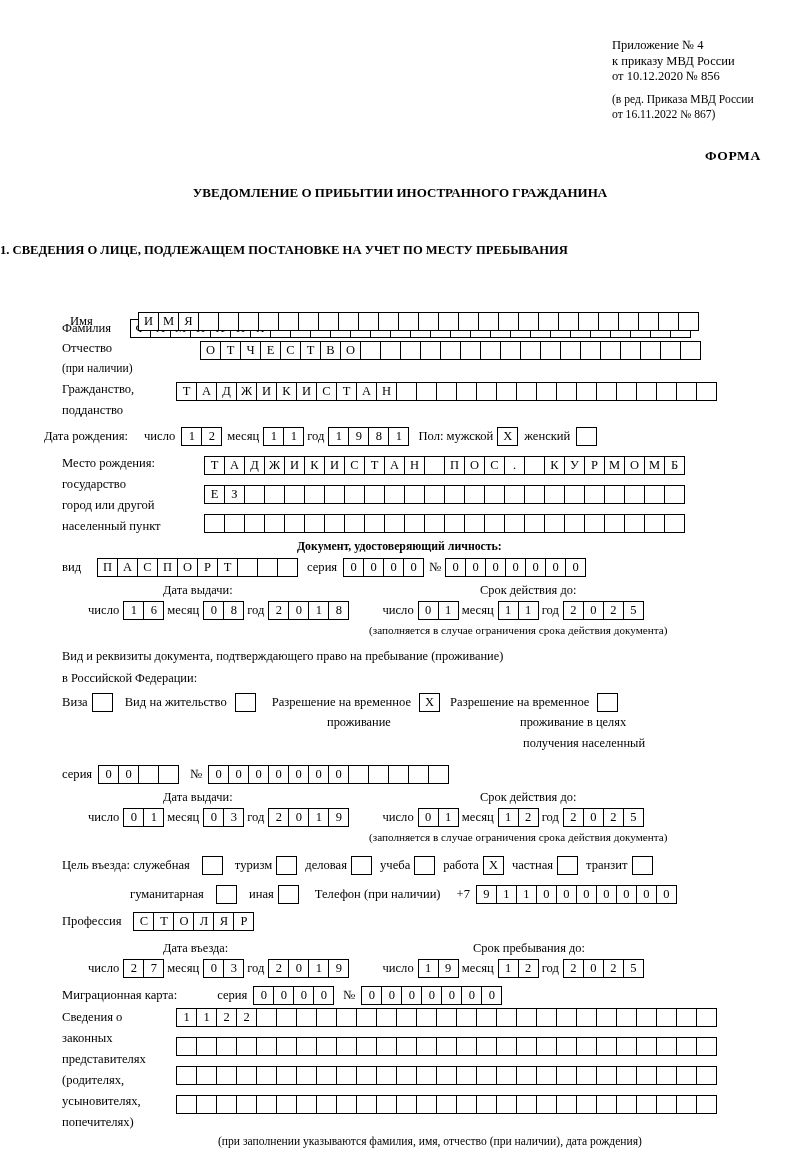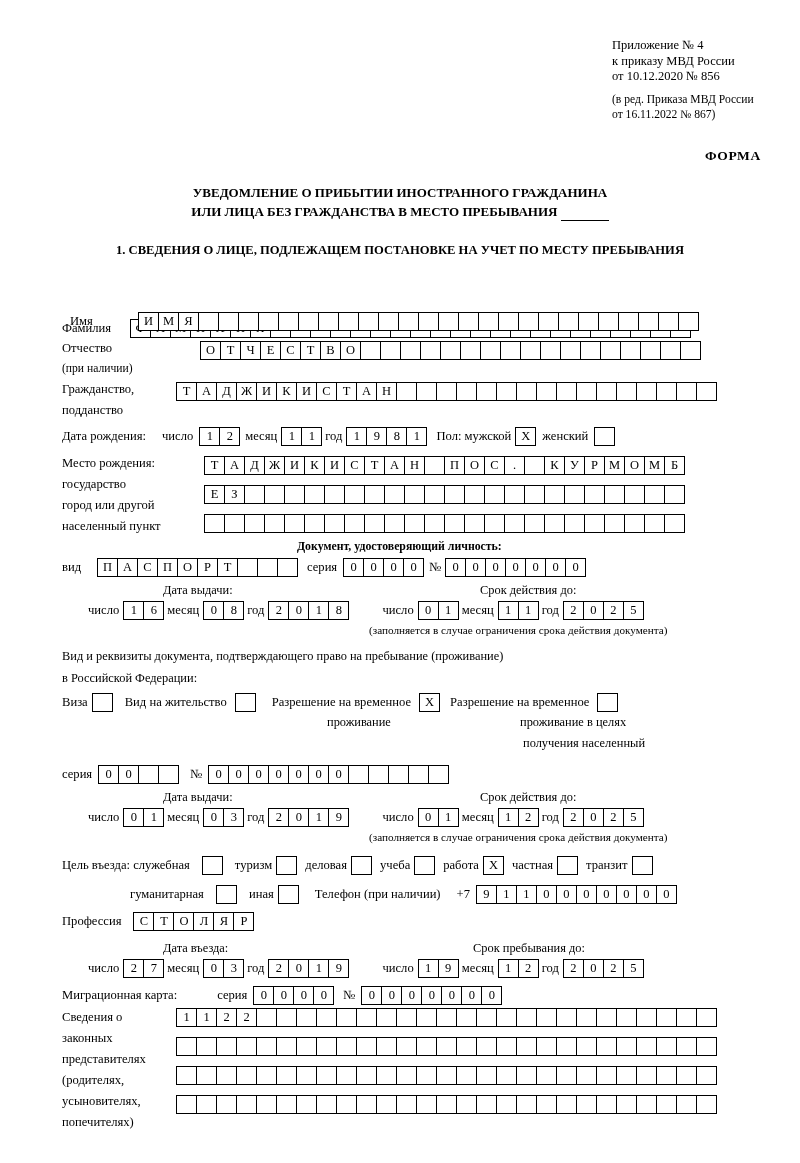--- a/index.html
+++ b/index.html
@@ -57,21 +57,21 @@
     border-bottom: 1px solid #000;
     vertical-align: bottom;
     height: 13px;
   }
 
   .section-title {
     position: absolute;
     top: 243px;
     left: 0;
     width: 800px;
-    text-align: center;
+    text-align: left;
     font-size: 12.6px;
     font-weight: bold;
   }
 
   
   .row {
     position: absolute;
     display: flex;
     align-items: center;
     font-size: 12.6px;
@@ -132,24 +132,20 @@
     <div>от 10.12.2020 № 856</div>
     <div class="gap"></div>
     <div style="font-size:11.6px">(в ред. Приказа МВД России</div>
     <div style="font-size:11.6px">от 16.11.2022 № 867)</div>
   </div>
 
   <div class="forma">ФОРМА</div>
 
   <div class="title">
     <div>УВЕДОМЛЕНИЕ О ПРИБЫТИИ ИНОСТРАННОГО ГРАЖДАНИНА</div>
-    <div>
-      <span>ИЛИ ЛИЦА БЕЗ ГРАЖДАНСТВА В МЕСТО ПРЕБЫВАНИЯ</span>
-      <span class="ul"></span>
-    </div>
   </div>
 
   <div class="section-title">1. СВЕДЕНИЯ О ЛИЦЕ, ПОДЛЕЖАЩЕМ ПОСТАНОВКЕ НА УЧЕТ ПО МЕСТУ ПРЕБЫВАНИЯ</div>
 
   <div class="row" style="top:283px; left:62px;margin-top:36px;">
     <span class="lbl" style="width:68px; display:inline-block;">Фамилия</span>
     <span class="cells">
       <span class="cell">Ф</span>
         <span class="cell">А</span>
         <span class="cell">М</span>
@@ -274,21 +270,21 @@
         <span class="cell"></span>
         <span class="cell"></span>
         <span class="cell"></span>
         <span class="cell"></span>
         <span class="cell"></span>
         <span class="cell"></span>
         <span class="cell"></span>
     </span>
   </div>
 
-  <div class="row" style="top:427px; left:62px;">
+  <div class="row" style="top:427px; left:44px;">
     <span class="lbl">Дата рождения:</span>
     <span class="sp16"></span>
     <span class="lbl">число</span>
     <span class="sp6"></span>
     <span class="cells">
       <span class="cell">1</span>
         <span class="cell">2</span>
     </span>
     <span class="sp6"></span>
     <span class="lbl">месяц</span>
@@ -874,14 +870,15 @@
         <span class="cell"></span>
         <span class="cell"></span>
         <span class="cell"></span>
         <span class="cell"></span>
         <span class="cell"></span>
         <span class="cell"></span>
         <span class="cell"></span>
     </span>
   </div>
 
+  <div class="hint" style="top:1135px; left:218px; font-size:11.6px;">(при заполнении указываются фамилия, имя, отчество (при наличии), дата рождения)</div>
 
 </div>
 
 </body></html>

